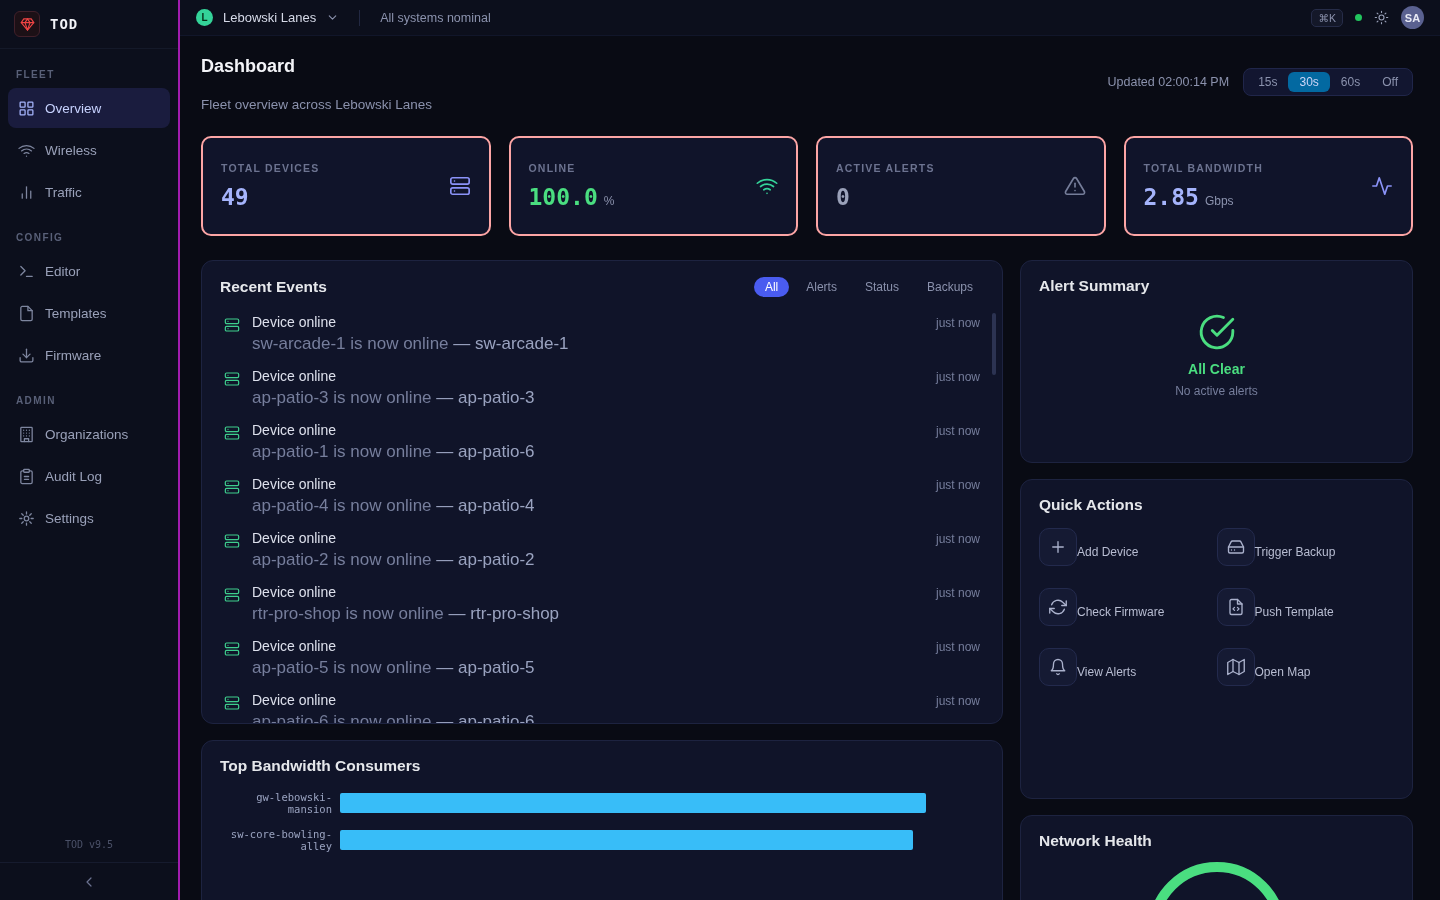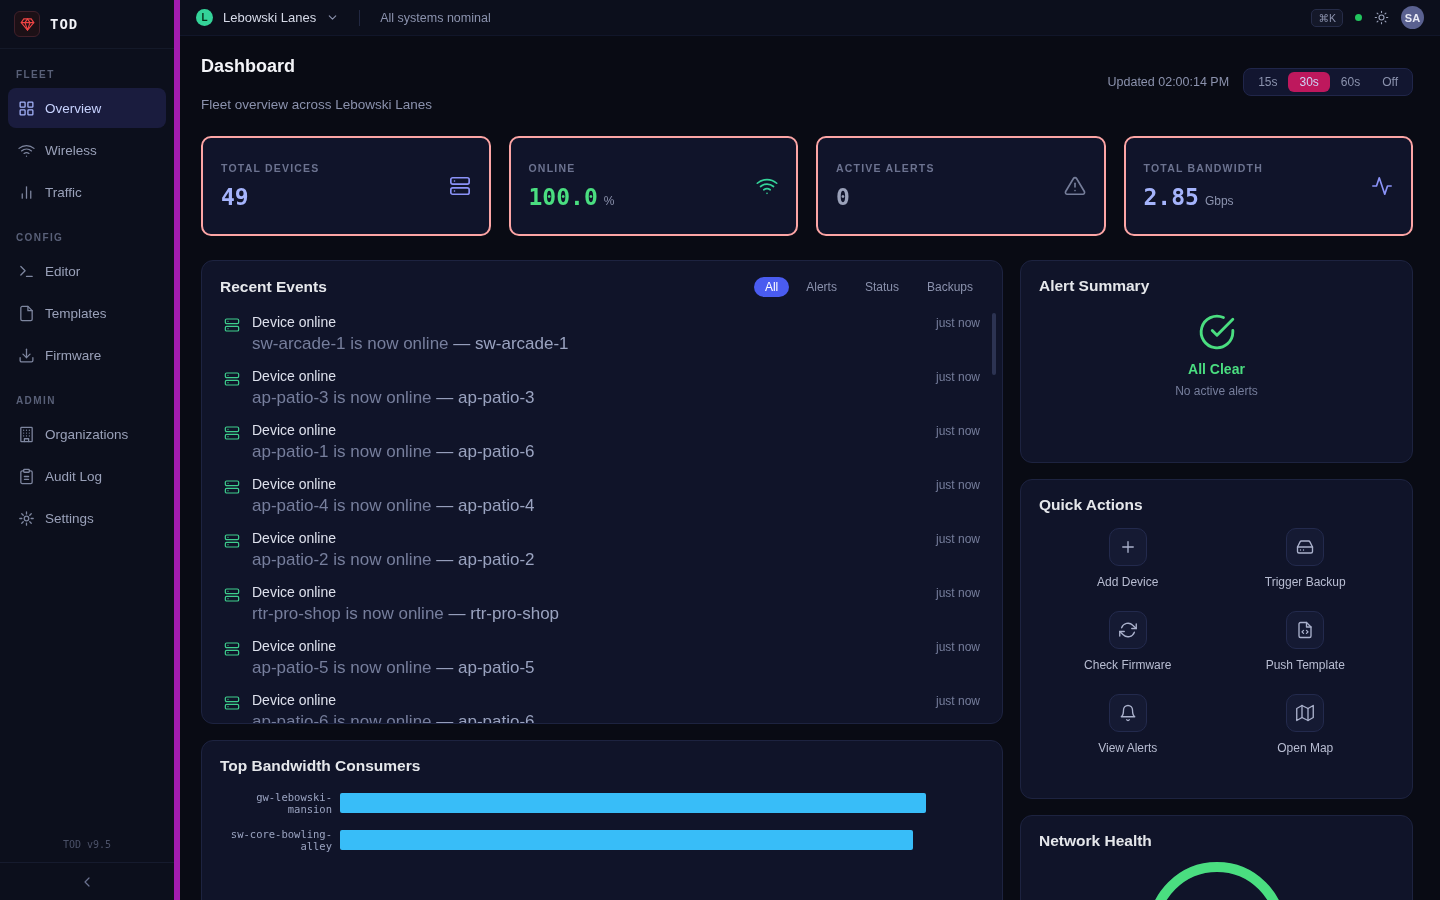--- a/index.html
+++ b/index.html
@@ -9,21 +9,21 @@
     font-family:"Liberation Sans", sans-serif;
     color:#e5e7eb;
     position:relative;
   }
   svg { display:block; }
   button { background:none; border:none; font:inherit; color:inherit; cursor:pointer; }
 
   
   .sidebar {
     position:fixed; left:0; top:0; bottom:0; width:180px;
-    background:#0c0f1c; border-right:6px solid #a21caf;
+    background:#0c0f1c; border-right:2px solid #a21caf;
     display:flex; flex-direction:column;
   }
   .logo-row { display:flex; align-items:center; gap:10px; padding:11px 14px; border-bottom:1px solid #141929; }
   .logo-box { width:26px; height:26px; border-radius:6px; background:#1c1016; border:1px solid #41202a;
     display:flex; align-items:center; justify-content:center; color:#ef4444; }
   .logo-text { font-family:"DejaVu Sans Mono", monospace; font-weight:bold; font-size:14px; letter-spacing:1px; color:#f1f2f7; }
   .nav { flex:0 0 auto; }
   .nav-section-label { font-size:10px; letter-spacing:1.4px; color:#596078; margin:20px 16px 8px; font-weight:bold; }
   .nav-item { display:flex; align-items:center; gap:10px; margin:2px 8px; padding:0 10px; height:40px;
     border-radius:8px; color:#9aa1b9; font-size:13.5px; cursor:pointer; }
@@ -55,21 +55,21 @@
 
   
   .main { margin-left:180px; padding:20px 27px 0 21px; }
   .page-header { display:flex; align-items:flex-start; justify-content:space-between; }
   .page-title { font-size:18px; font-weight:bold; color:#f3f4f8; }
   .page-subtitle { font-size:13.5px; color:#8b92ad; margin-top:20px; }
   .header-right { display:flex; align-items:center; gap:14px; margin-top:12px; }
   .updated-text { font-size:12.5px; color:#8b92ad; }
   .segmented { display:flex; background:#121630; border:1px solid #20264a; border-radius:8px; padding:3px; }
   .segment { padding:3px 11px; border-radius:6px; font-size:12px; color:#8b92ad; }
-  .segment.active { background:#be185d; color:#cdd5f7; }
+  .segment.active { background:#0369a1; color:#cdd5f7; }
 
   
   .stats-grid { margin-top:24px; display:grid; grid-template-columns:repeat(4,1fr); gap:18px; }
   .stat-card { background:#10142a; border:2px solid #fca5a5; border-radius:10px; padding:24px 18px;
     display:flex; justify-content:space-between; }
   .stat-label { font-size:10.5px; letter-spacing:1.2px; color:#6c7390; font-weight:bold; }
   .stat-value-row { margin-top:10px; display:flex; align-items:baseline; gap:6px; }
   .stat-value { font-family:"DejaVu Sans Mono", monospace; font-size:23px; font-weight:bold; }
   .stat-unit { font-size:12px; color:#8b92ad; }
   .stat-icon { align-self:center; }
@@ -99,21 +99,21 @@
   
   .right-col { display:flex; flex-direction:column; gap:16px; }
   .alert-panel { height:203px; }
   .alert-body { display:flex; flex-direction:column; align-items:center; margin-top:18px; }
   .alert-check { color:#4ade80; }
   .alert-status { color:#4ade80; font-size:14px; font-weight:bold; margin-top:10px; }
   .alert-detail { color:#767e9c; font-size:12px; margin-top:7px; }
 
   .qa-panel { height:320px; }
   .qa-grid { margin-top:14px; display:grid; grid-template-columns:1fr 1fr; row-gap:22px; }
-  .qa-item { display:flex; flex-direction:column; align-items:center; cursor:pointer;text-align:right; }
+  .qa-item { display:flex; flex-direction:row; align-items:center; cursor:pointer;text-align:right; }
   .qa-icon-box { width:38px; height:38px; border-radius:10px; background:#151a33; border:1px solid #232a4d;
     display:flex; align-items:center; justify-content:center; color:#aab1cc; }
   .qa-label { font-size:12px; color:#b8bdd2; margin-top:9px; }
 
   
   .bw-panel { height:280px; }
   .bw-rows { margin-top:16px; }
   .bw-row { display:flex; align-items:center; gap:8px; margin-bottom:13px; }
   .bw-label { width:112px; text-align:right; font-family:"DejaVu Sans Mono", monospace; font-size:10.5px; color:#9aa3c0; flex:none; }
   .bw-track { flex:1; }

